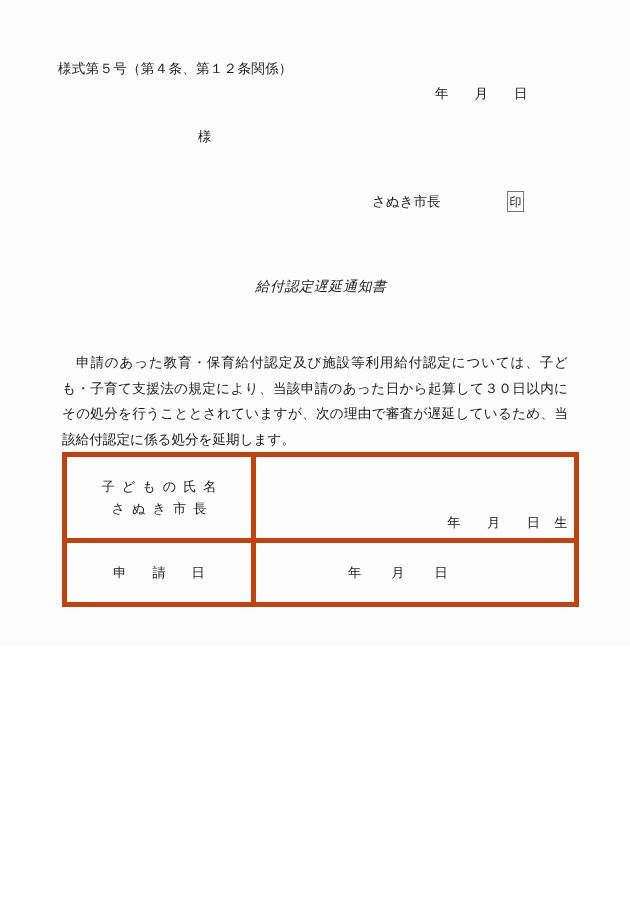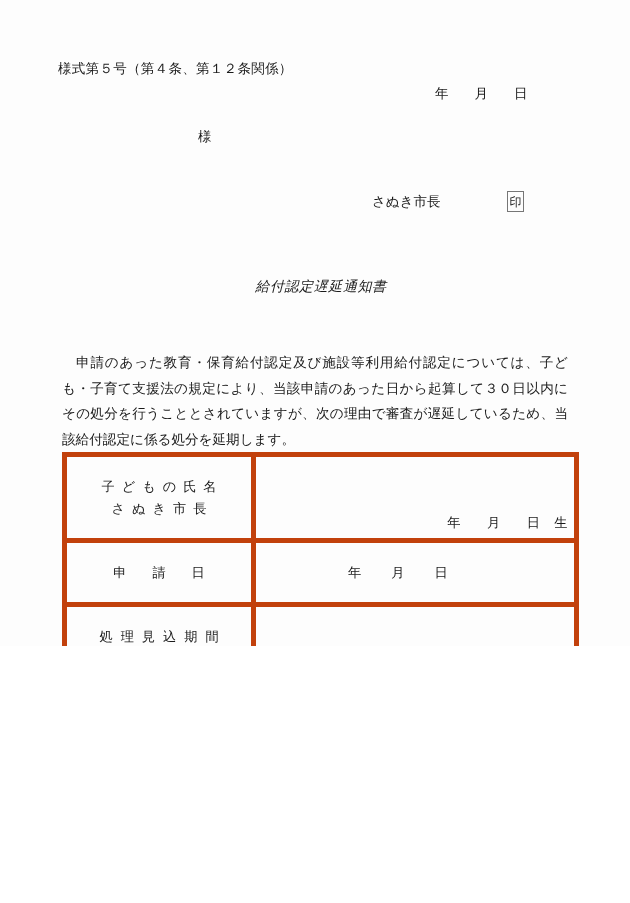--- a/index.html
+++ b/index.html
@@ -185,22 +185,16 @@
         </td>
       </tr>
       <tr class="row-2">
         <td class="lbl-cell">
           <span class="lbl" style="letter-spacing:26px;text-indent:26px">申請日</span>
         </td>
         <td class="val-cell">
           <span class="apply-date"><span>年</span><span class="gap"></span><span>月</span><span class="gap"></span><span>日</span></span>
         </td>
       </tr>
-      <tr class="row-4">
-        <td class="lbl-cell">
-          <span class="lbl" style="letter-spacing:8px;text-indent:8px">処理見込期間</span>
-        </td>
-        <td class="val-cell"></td>
-      </tr>
     </tbody>
   </table>
 
 </div>
 
 </body></html>

